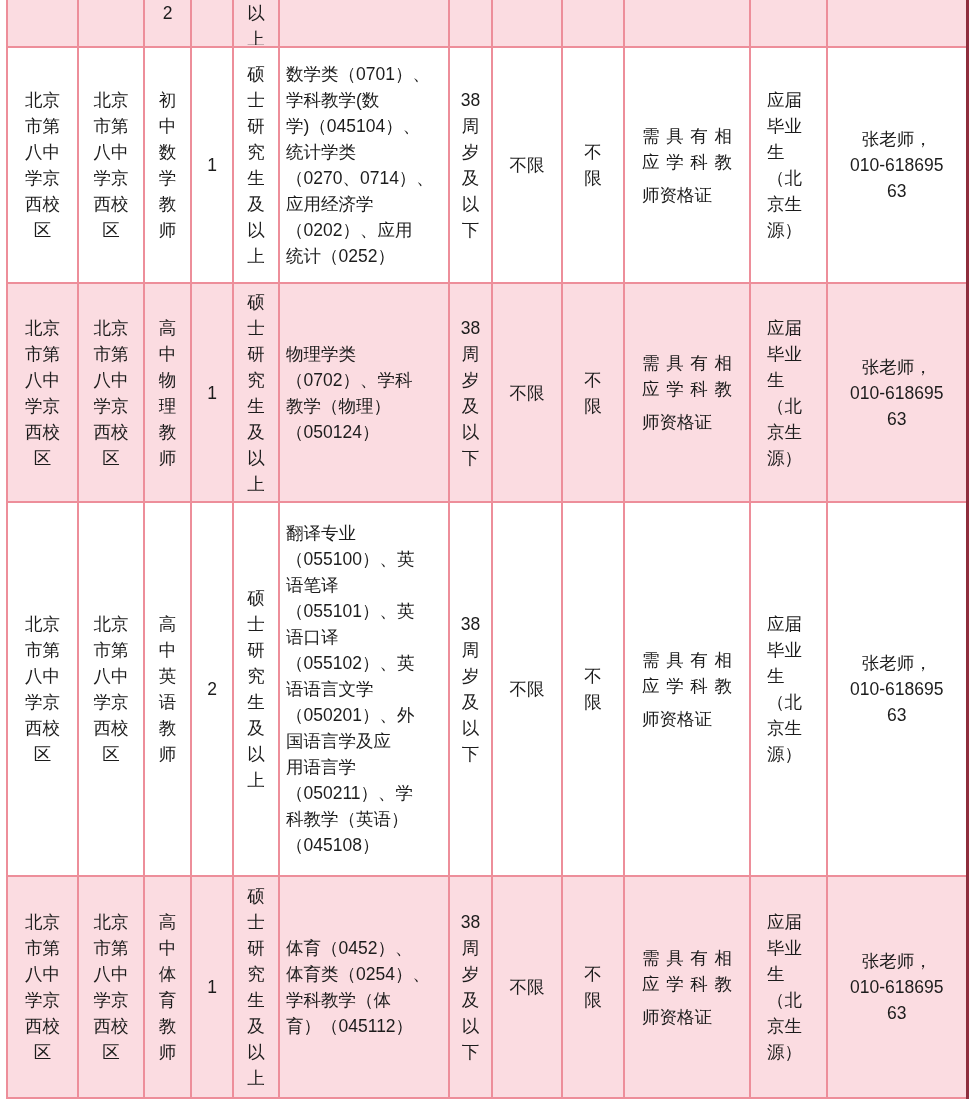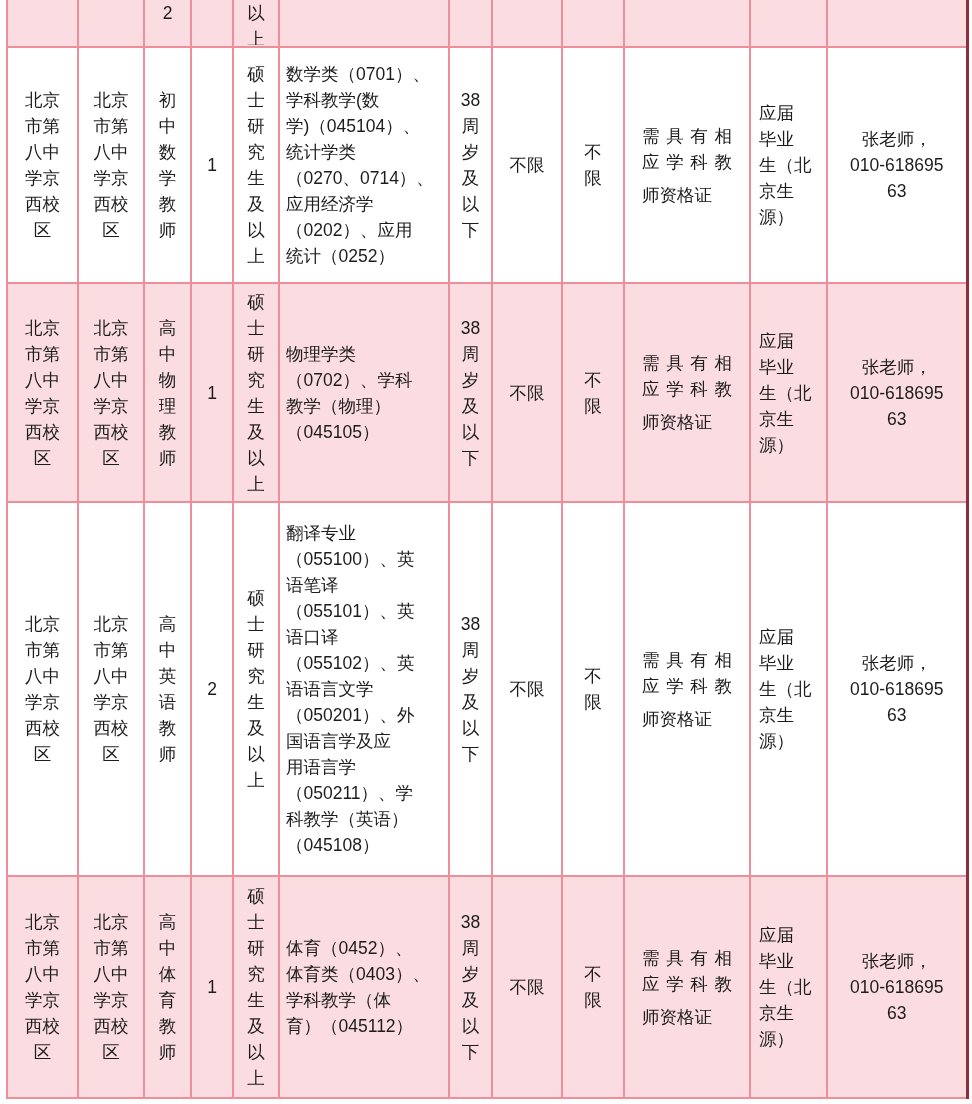--- a/index.html
+++ b/index.html
@@ -11,21 +11,21 @@
      white-space:pre-line;overflow:hidden;}
   tr.pink td{background:#fbdce1;}
   tr.white td{background:#ffffff;}
   td.last{border-right:3px solid #8e2e3d;}
   tr.partial td{border-top:0;vertical-align:top;padding:0;}
   .clip{height:45px;overflow:hidden;}
   td.majors{text-align:left;padding:12px 6px;}
   td.cert{padding:4px 17px;}
   td.cert div{text-align:justify;text-align-last:justify;}
   td.cert div:last-child{text-align-last:left;text-align:left;margin-top:7px;}
-  td.source{text-align:left;padding:4px 8px;}
+  td.source{text-align:left;padding:4px 16px;}
   td.contact{text-align:center;padding:22px 8px;}
   tr.r1{height:236px;} tr.r2{height:219px;} tr.r3{height:374px;} tr.r4{height:222px;}
   tr.partial{height:47px;}
 </style>
 </head>
 <body>
 
 <table class="recruit">
   <colgroup>
     <col style="width:71px">
@@ -139,21 +139,21 @@
 士
 研
 究
 生
 及
 以
 上</td>
     <td class="majors">物理学类
 （0702）、学科
 教学（物理）
-（045105）</td>
+（050124）</td>
     <td>38
 周
 岁
 及
 以
 下</td>
     <td>不限</td>
     <td>不
 限</td>
     <td class="cert"><div>需具有相</div><div>应学科教</div><div>师资格证</div></td>
@@ -250,21 +250,21 @@
     <td>1</td>
     <td>硕
 士
 研
 究
 生
 及
 以
 上</td>
     <td class="majors">体育（0452）、
-体育类（0403）、
+体育类（0254）、
 学科教学（体
 育）（045112）</td>
     <td>38
 周
 岁
 及
 以
 下</td>
     <td>不限</td>
     <td>不

